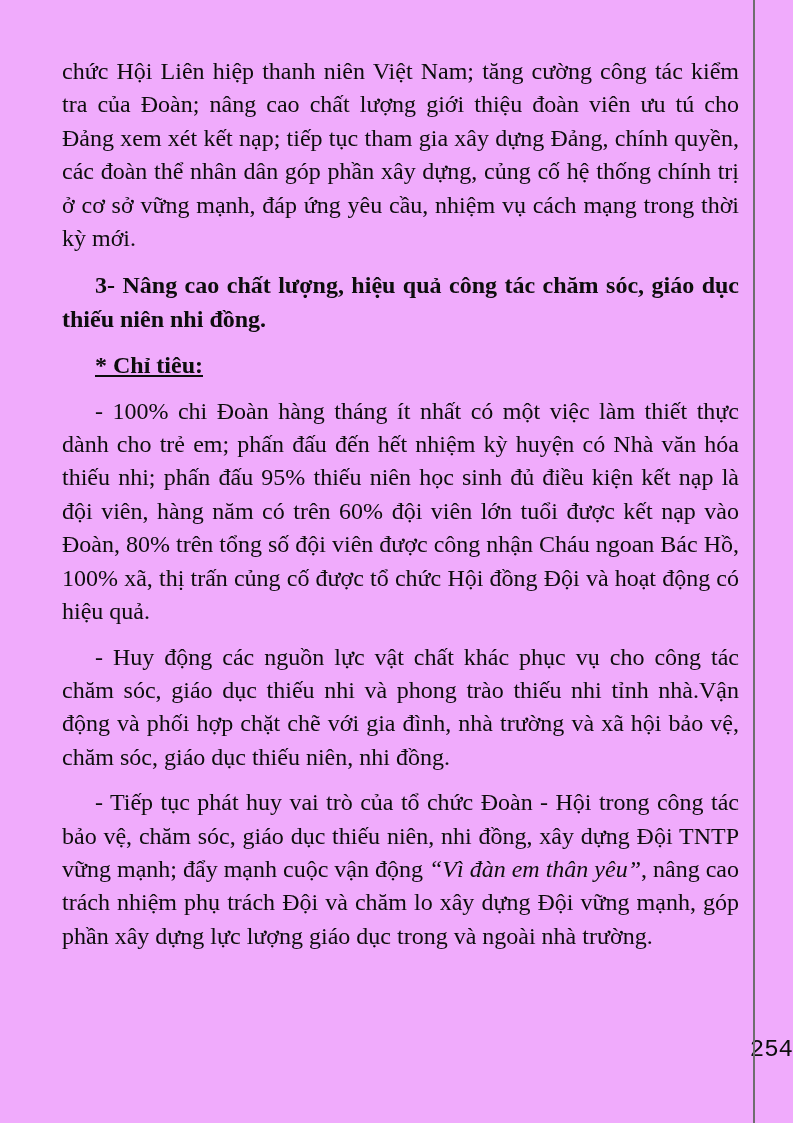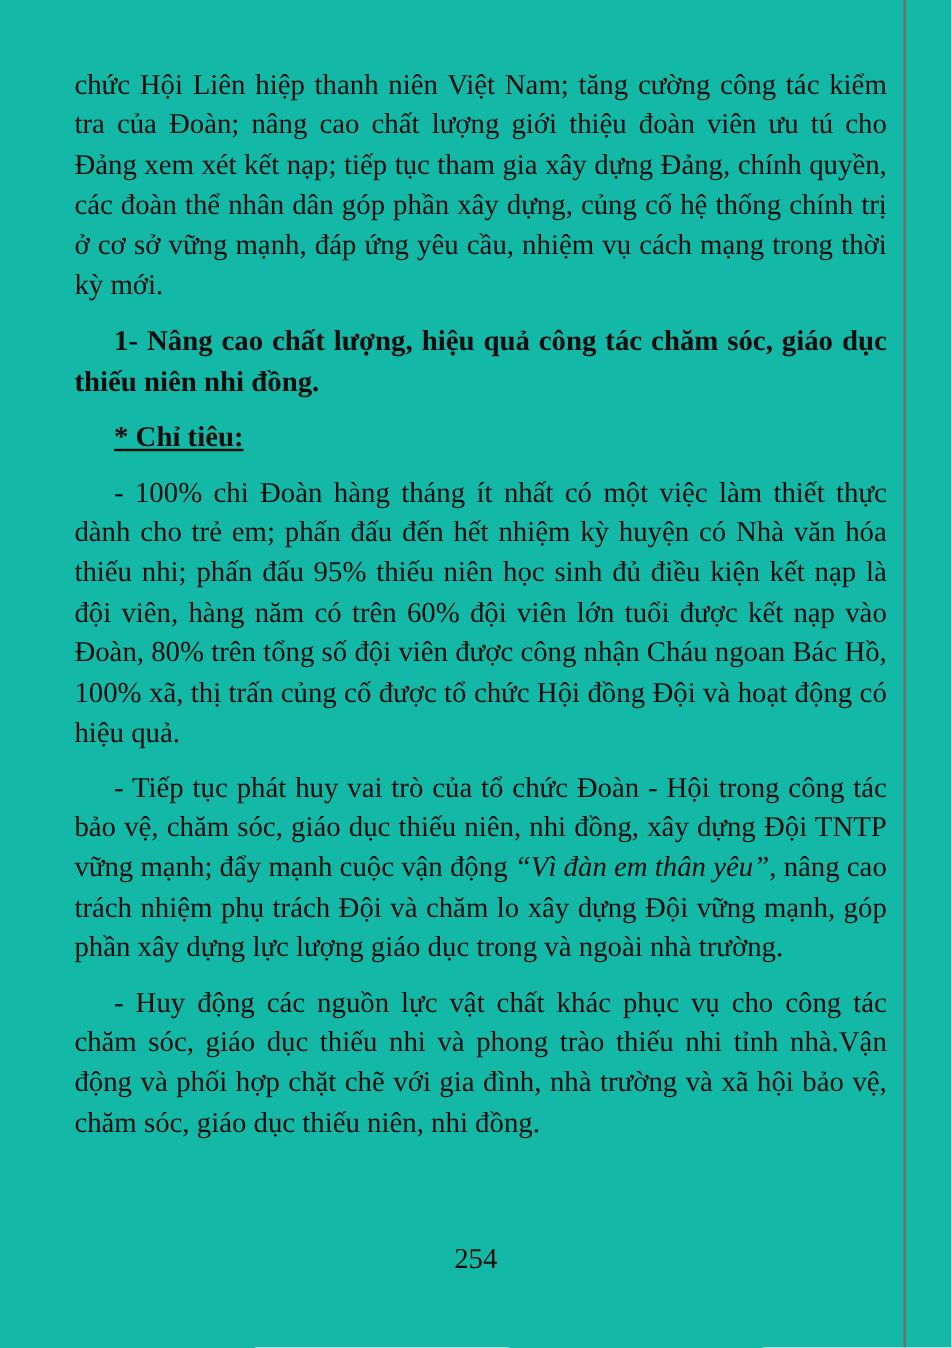--- a/index.html
+++ b/index.html
@@ -4,21 +4,21 @@
 <style>
   html, body {
     margin: 0;
     padding: 0;
     background: #ffffff;
   }
   .page {
     position: relative;
     width: 793px;
     height: 1123px;
-    background: #14b8a6;
+    background: #f0abfc;
     overflow: hidden;
     font-family: "Liberation Serif", "DejaVu Serif", serif;
     color: #0d0d0d;
   }
   .edge-line {
     position: absolute;
     left: 753px;
     top: 0;
     width: 1.5px;
     height: 1123px;
@@ -56,45 +56,46 @@
     text-decoration: underline;
   }
   .italic {
     font-style: italic;
   }
   .page-number {
     position: absolute;
     top: 1033px;
     left: 0;
     width: 793px;
-    text-align: center;
+    text-align: right;
     font-size: 24px;
     line-height: 34px;
     color: #0d0d0d;
+    font-family: Liberation Mono, monospace;
   }
 </style>
 </head>
 <body>
 
 <div class="page">
 
   <div class="text-block">
 
     <p class="para para-first">chức Hội Liên hiệp thanh niên Việt Nam; tăng cường công tác kiểm tra của Đoàn; nâng cao chất lượng giới thiệu đoàn viên ưu tú cho Đảng xem xét kết nạp; tiếp tục tham gia xây dựng Đảng, chính quyền, các đoàn thể nhân dân góp phần xây dựng, củng cố hệ thống chính trị ở cơ sở vững mạnh, đáp ứng yêu cầu, nhiệm vụ cách mạng trong thời kỳ mới.</p>
 
-    <p class="heading">1- Nâng cao chất lượng, hiệu quả công tác chăm sóc, giáo dục thiếu niên nhi đồng.</p>
+    <p class="heading">3- Nâng cao chất lượng, hiệu quả công tác chăm sóc, giáo dục thiếu niên nhi đồng.</p>
 
     <p class="label">* Chỉ tiêu:</p>
 
     <p class="para">- 100% chi Đoàn hàng tháng ít nhất có một việc làm thiết thực dành cho trẻ em; phấn đấu đến hết nhiệm kỳ huyện có Nhà văn hóa thiếu nhi; phấn đấu 95% thiếu niên học sinh đủ điều kiện kết nạp là đội viên, hàng năm có trên 60% đội viên lớn tuổi được kết nạp vào Đoàn, 80% trên tổng số đội viên được công nhận Cháu ngoan Bác Hồ, 100% xã, thị trấn củng cố được tổ chức Hội đồng Đội và hoạt động có hiệu quả.</p>
 
 
+    <p class="para">- Huy động các nguồn lực vật chất khác phục vụ cho công tác chăm sóc, giáo dục thiếu nhi và phong trào thiếu nhi tỉnh nhà.Vận động và phối hợp chặt chẽ với gia đình, nhà trường và xã hội bảo vệ, chăm sóc, giáo dục thiếu niên, nhi đồng.</p>
+
     <p class="para"><span>- Tiếp tục phát huy vai trò của tổ chức Đoàn - Hội trong công tác bảo vệ, chăm sóc, giáo dục thiếu niên, nhi đồng, xây dựng Đội TNTP vững mạnh; đẩy mạnh cuộc vận động </span><span class="italic">“Vì đàn em thân yêu”</span><span>, nâng cao trách nhiệm phụ trách Đội và chăm lo xây dựng Đội vững mạnh, góp phần xây dựng lực lượng giáo dục trong và ngoài nhà trường.</span></p>
-
-    <p class="para">- Huy động các nguồn lực vật chất khác phục vụ cho công tác chăm sóc, giáo dục thiếu nhi và phong trào thiếu nhi tỉnh nhà.Vận động và phối hợp chặt chẽ với gia đình, nhà trường và xã hội bảo vệ, chăm sóc, giáo dục thiếu niên, nhi đồng.</p>
 
   </div>
 
   <div class="page-number">254</div>
 
   <div class="edge-line"></div>
 
 </div>
 
 </body></html>

